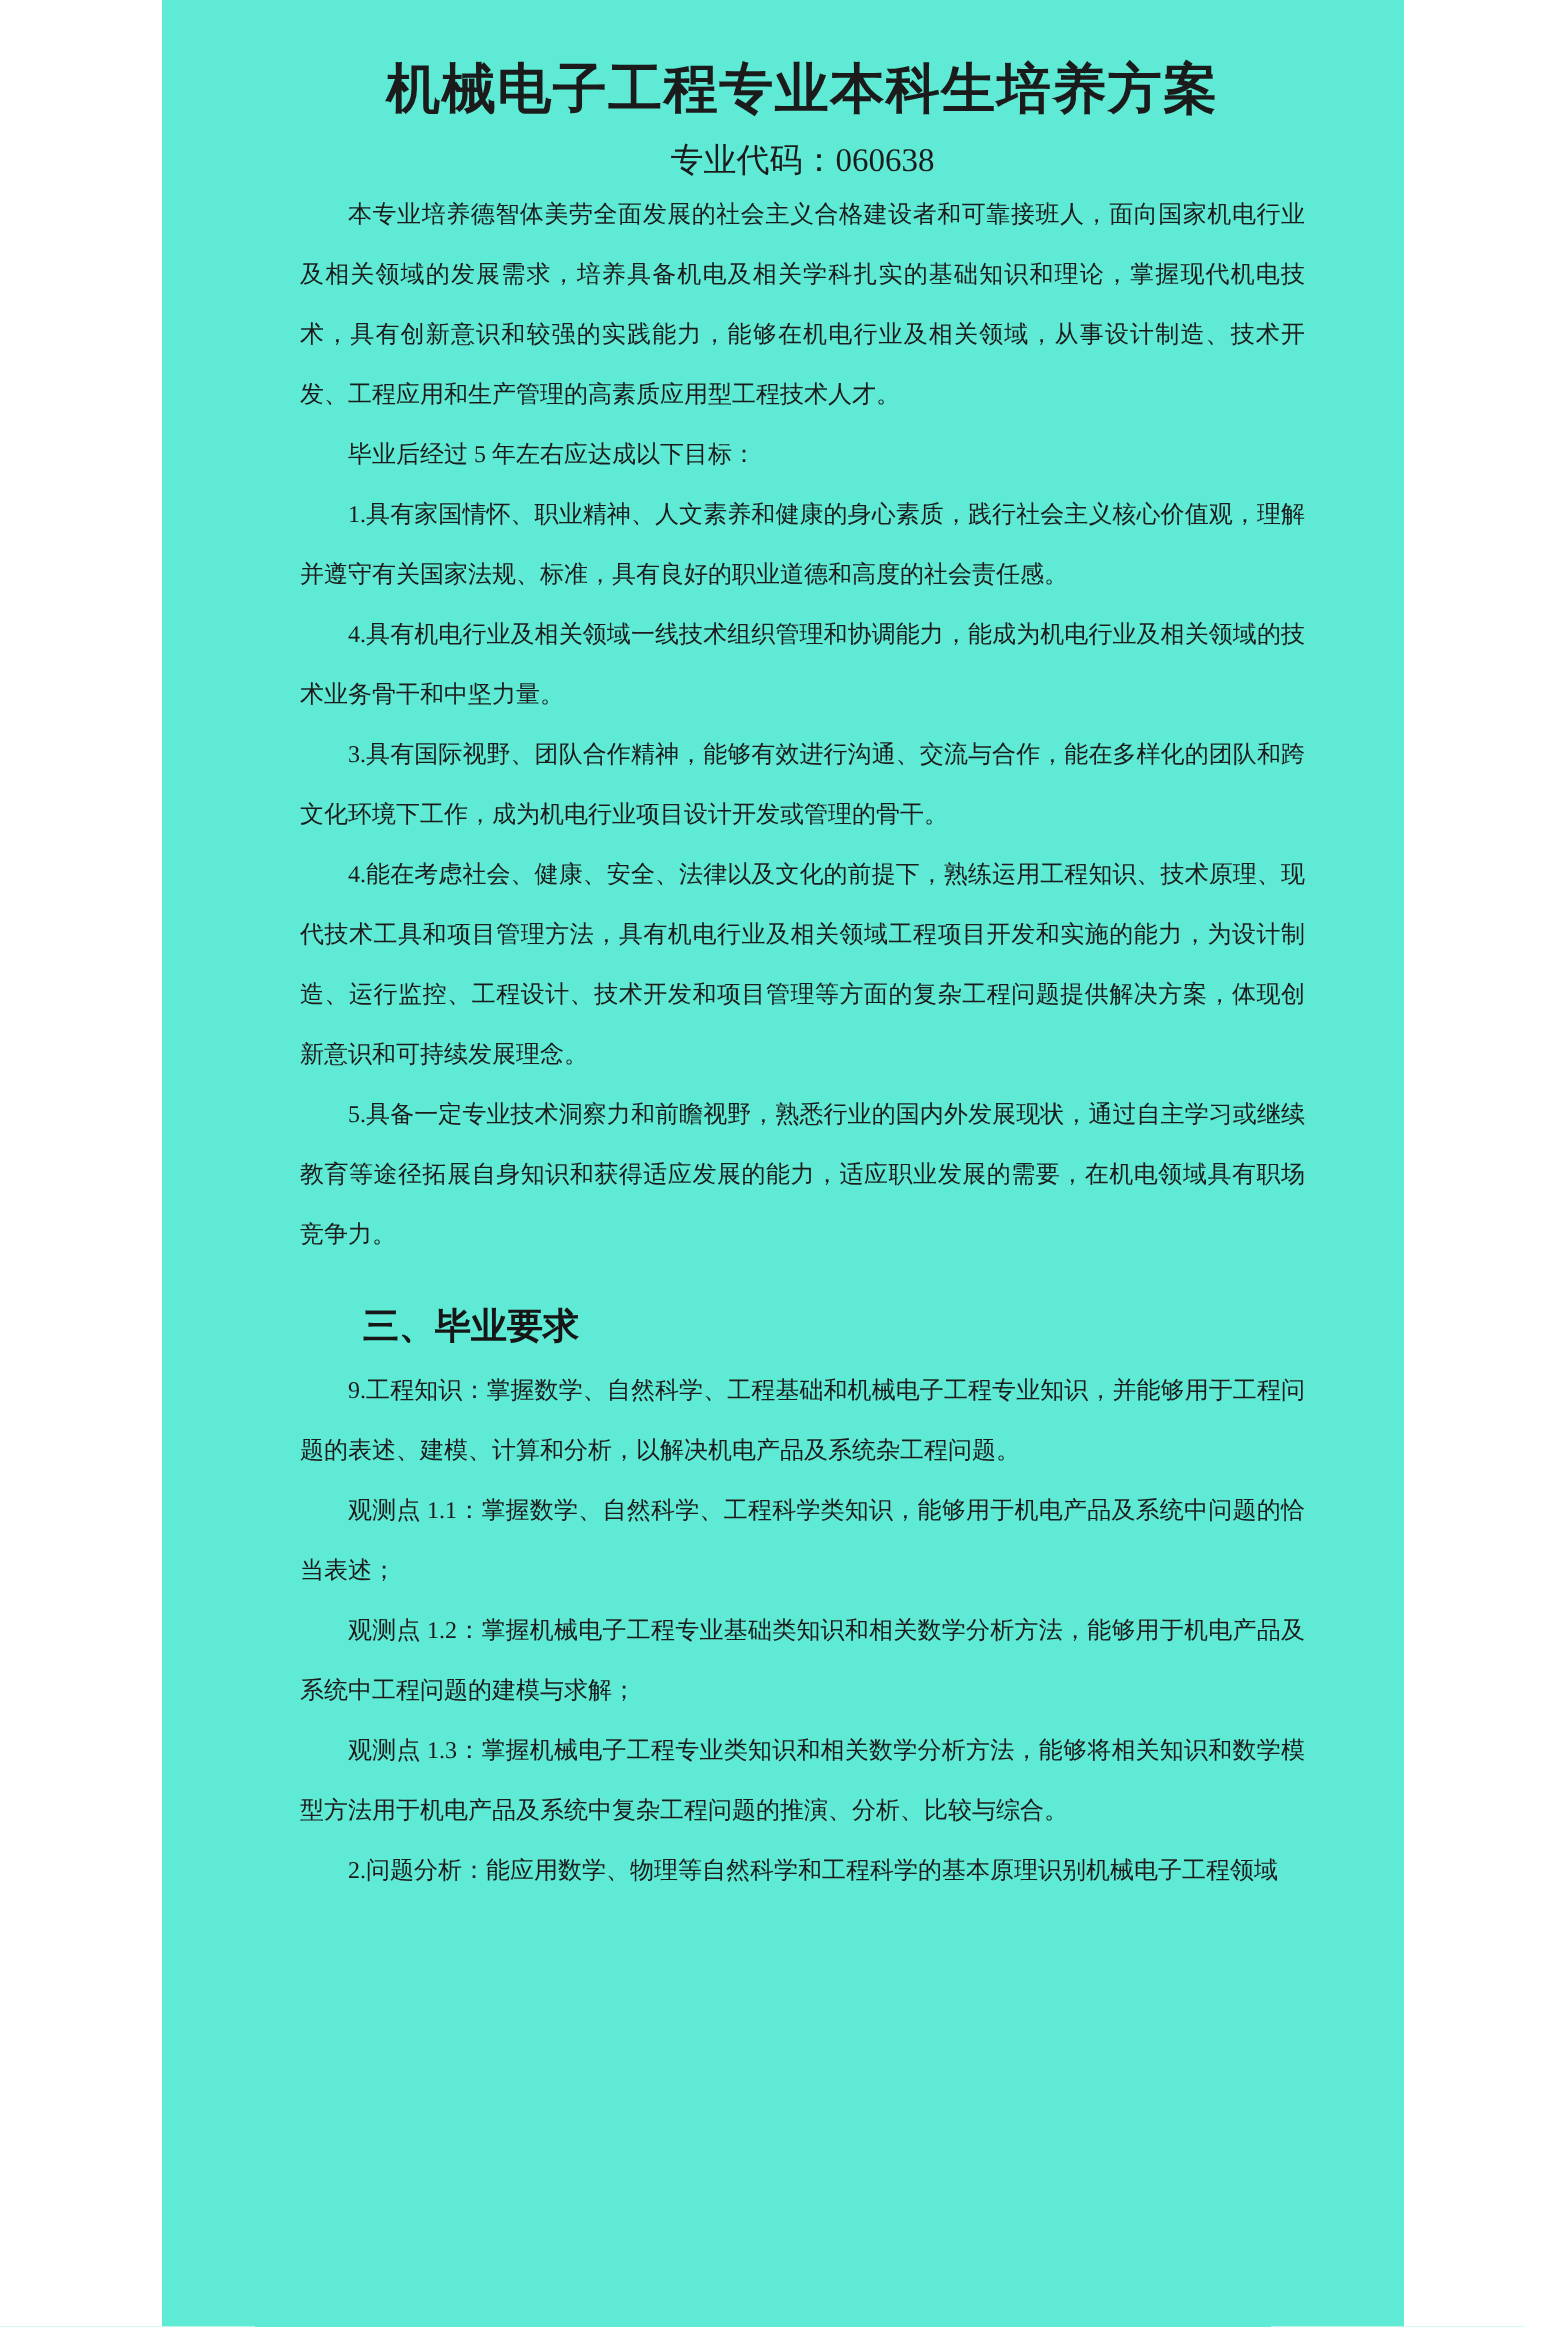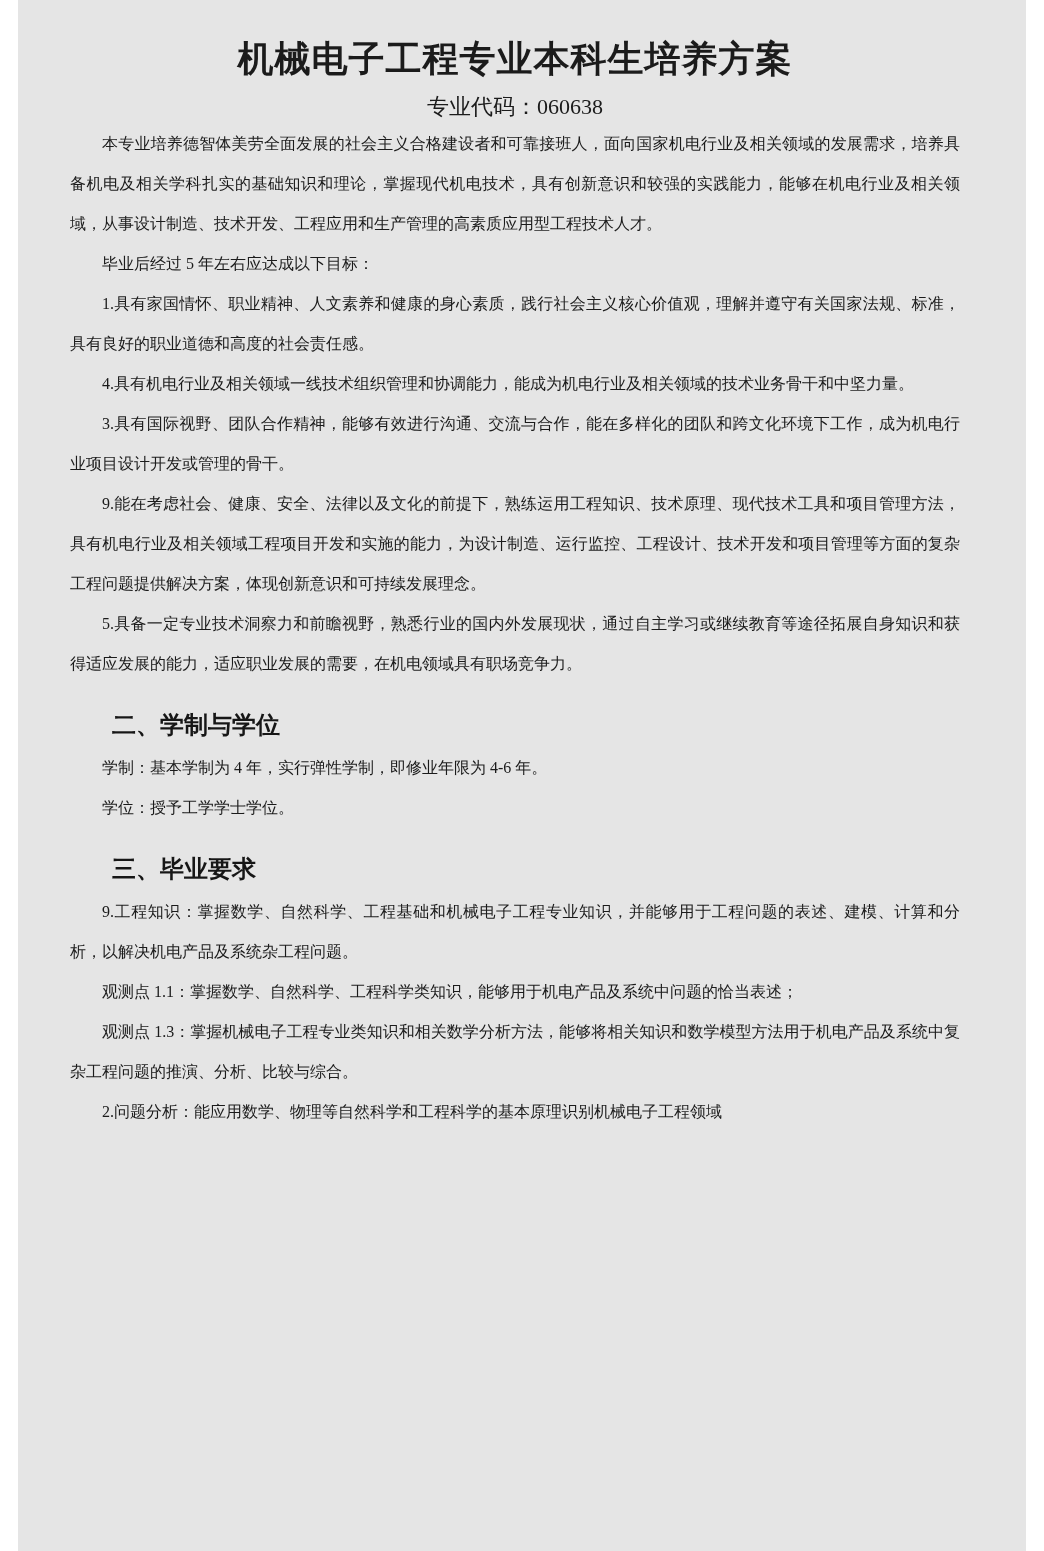--- a/index.html
+++ b/index.html
@@ -2,27 +2,27 @@
 <html lang="zh"><head>
 <meta charset="utf-8">
 <style>
   html, body {
     margin: 0;
     padding: 0;
     background: #ffffff;
   }
   .page {
     position: relative;
-    width: 1008px;
+    width: 828px;
     height: 1551px;
     margin: 0 auto;
-    background: #e5e5e5;
+    background: #5eead4;
     color: #1b1b1b;
     box-sizing: border-box;
-    padding: 30px 66px 0 52px;
+    padding: 30px 66px 0 92px;
     overflow: hidden;
     font-family: "Liberation Serif", "DejaVu Serif", serif;
   }
   .doc-title {
     text-align: center;
     font-size: 36px;
     font-weight: bold;
     line-height: 50px;
     letter-spacing: 1px;
     margin: 4px 0 0 0;
@@ -60,31 +60,27 @@
 
   <h1 class="doc-title">机械电子工程专业本科生培养方案</h1>
   <div class="doc-subtitle">专业代码：060638</div>
 
   <div class="section-body">
     <p class="para">本专业培养德智体美劳全面发展的社会主义合格建设者和可靠接班人，面向国家机电行业及相关领域的发展需求，培养具备机电及相关学科扎实的基础知识和理论，掌握现代机电技术，具有创新意识和较强的实践能力，能够在机电行业及相关领域，从事设计制造、技术开发、工程应用和生产管理的高素质应用型工程技术人才。</p>
     <p class="para">毕业后经过 5 年左右应达成以下目标：</p>
     <p class="para">1.具有家国情怀、职业精神、人文素养和健康的身心素质，践行社会主义核心价值观，理解并遵守有关国家法规、标准，具有良好的职业道德和高度的社会责任感。</p>
     <p class="para">4.具有机电行业及相关领域一线技术组织管理和协调能力，能成为机电行业及相关领域的技术业务骨干和中坚力量。</p>
     <p class="para">3.具有国际视野、团队合作精神，能够有效进行沟通、交流与合作，能在多样化的团队和跨文化环境下工作，成为机电行业项目设计开发或管理的骨干。</p>
-    <p class="para">9.能在考虑社会、健康、安全、法律以及文化的前提下，熟练运用工程知识、技术原理、现代技术工具和项目管理方法，具有机电行业及相关领域工程项目开发和实施的能力，为设计制造、运行监控、工程设计、技术开发和项目管理等方面的复杂工程问题提供解决方案，体现创新意识和可持续发展理念。</p>
+    <p class="para">4.能在考虑社会、健康、安全、法律以及文化的前提下，熟练运用工程知识、技术原理、现代技术工具和项目管理方法，具有机电行业及相关领域工程项目开发和实施的能力，为设计制造、运行监控、工程设计、技术开发和项目管理等方面的复杂工程问题提供解决方案，体现创新意识和可持续发展理念。</p>
     <p class="para">5.具备一定专业技术洞察力和前瞻视野，熟悉行业的国内外发展现状，通过自主学习或继续教育等途径拓展自身知识和获得适应发展的能力，适应职业发展的需要，在机电领域具有职场竞争力。</p>
   </div>
 
-  <div class="section-body">
-    <h2 class="section-heading">二、学制与学位</h2>
-    <p class="para">学制：基本学制为 4 年，实行弹性学制，即修业年限为 4-6 年。</p>
-    <p class="para">学位：授予工学学士学位。</p>
-  </div>
 
   <div class="section-body">
     <h2 class="section-heading">三、毕业要求</h2>
     <p class="para">9.工程知识：掌握数学、自然科学、工程基础和机械电子工程专业知识，并能够用于工程问题的表述、建模、计算和分析，以解决机电产品及系统杂工程问题。</p>
     <p class="para">观测点 1.1：掌握数学、自然科学、工程科学类知识，能够用于机电产品及系统中问题的恰当表述；</p>
+    <p class="para">观测点 1.2：掌握机械电子工程专业基础类知识和相关数学分析方法，能够用于机电产品及系统中工程问题的建模与求解；</p>
     <p class="para">观测点 1.3：掌握机械电子工程专业类知识和相关数学分析方法，能够将相关知识和数学模型方法用于机电产品及系统中复杂工程问题的推演、分析、比较与综合。</p>
     <p class="para">2.问题分析：能应用数学、物理等自然科学和工程科学的基本原理识别机械电子工程领域</p>
   </div>
 
 </div>
 
 </body></html>

